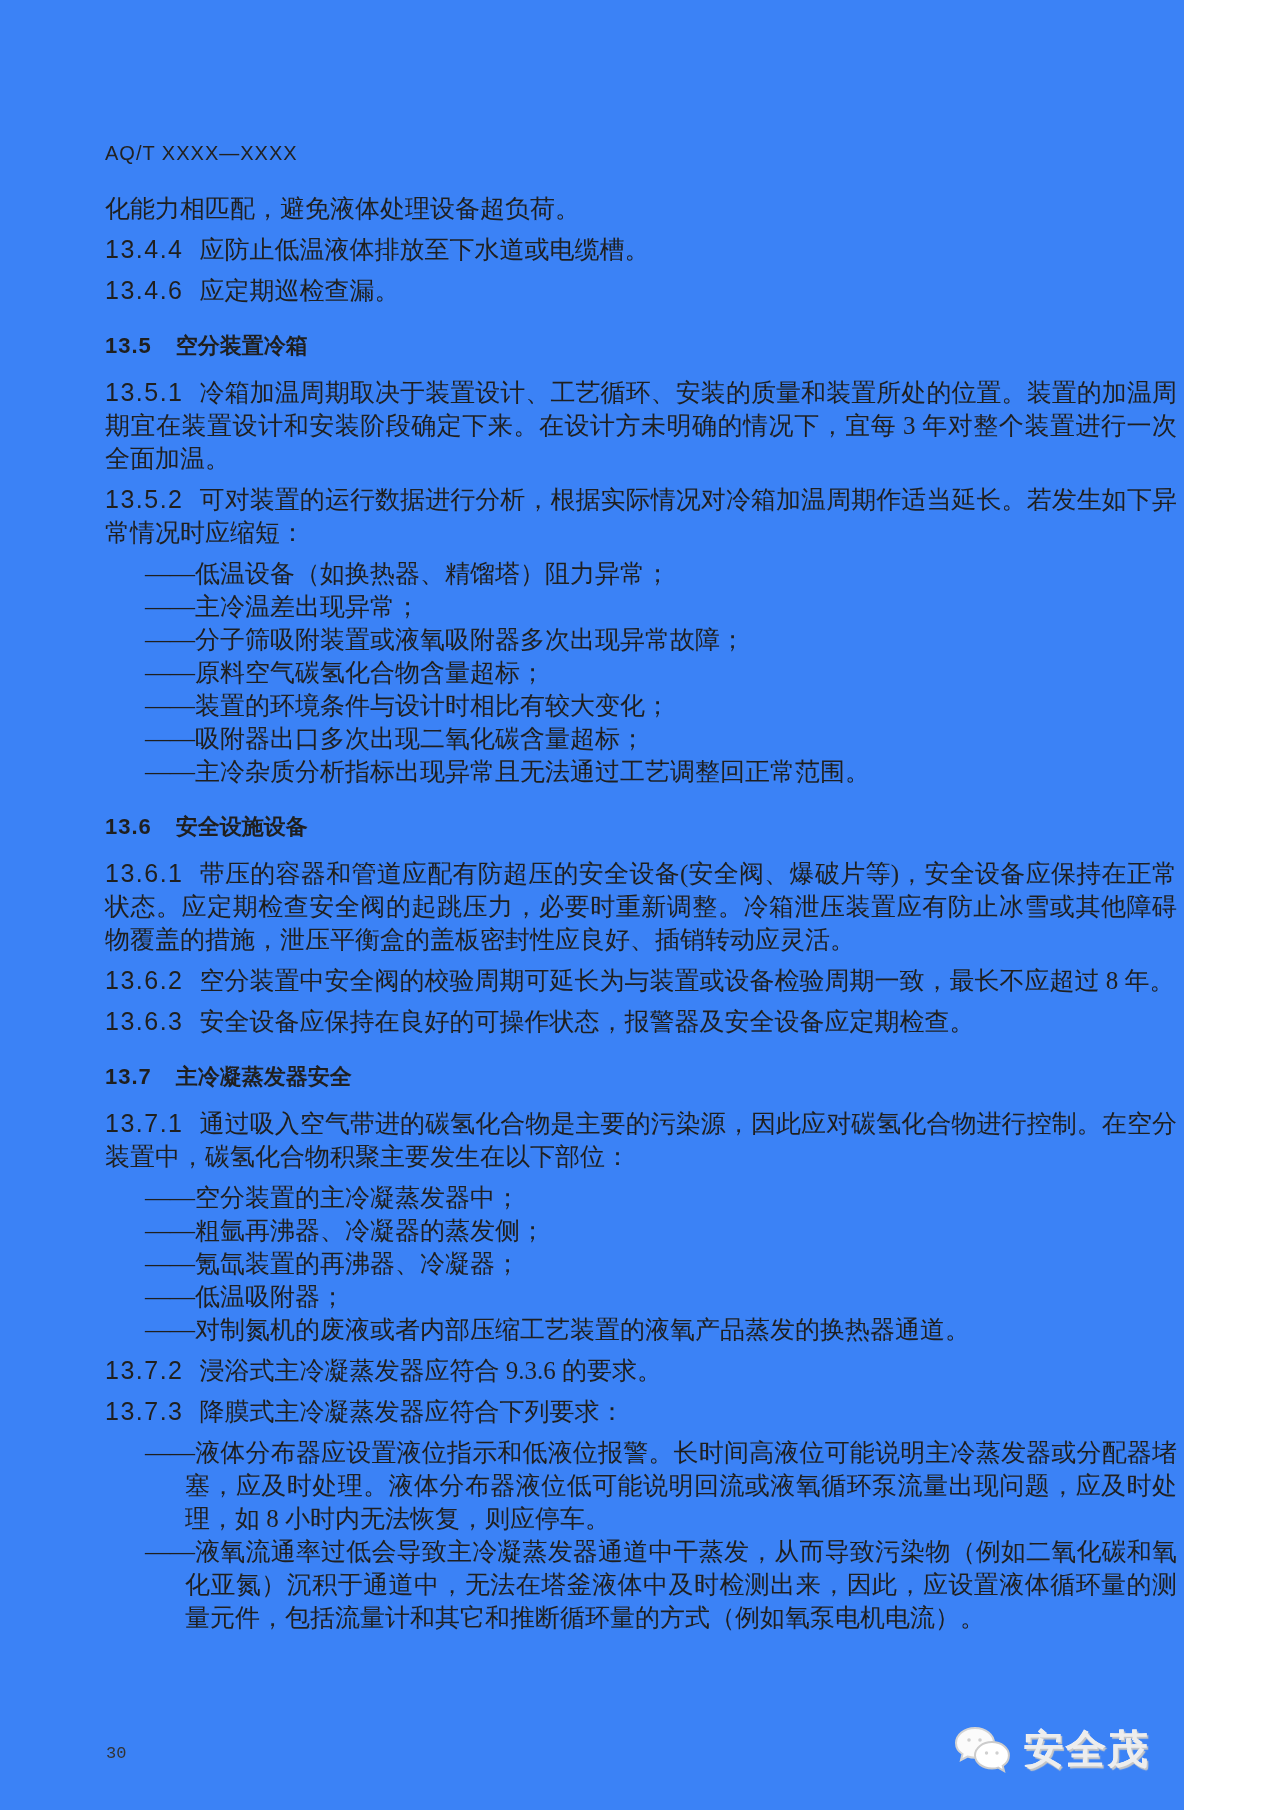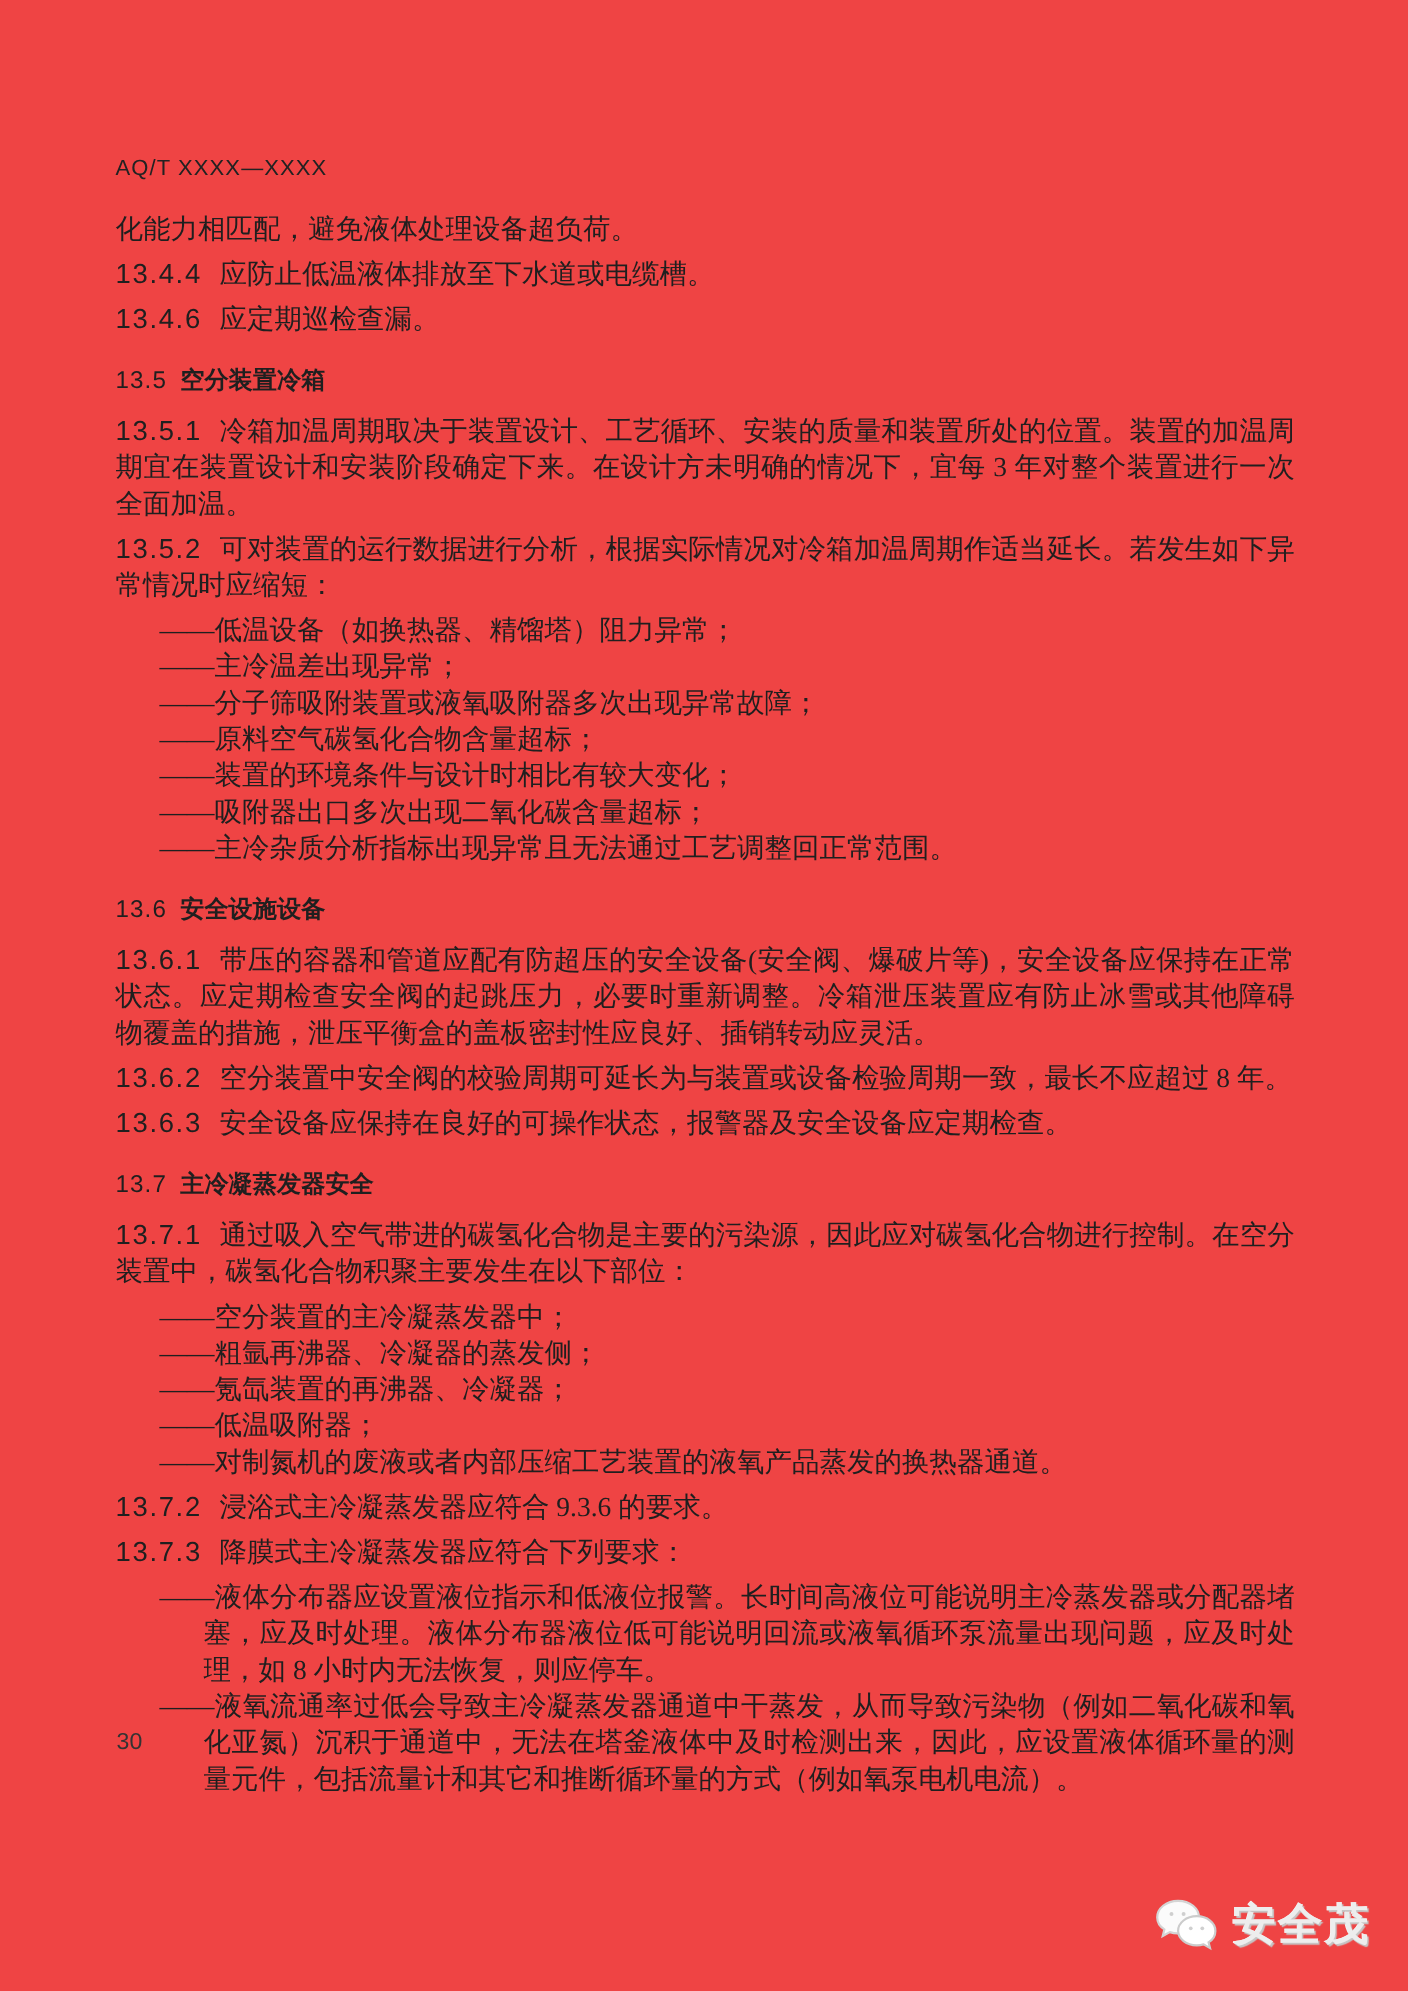--- a/index.html
+++ b/index.html
@@ -1,19 +1,19 @@
 <!DOCTYPE html>
 <html lang="zh"><head>
 <meta charset="utf-8">
 <style>
   html,body{margin:0;padding:0;background:#ffffff;}
   .page{
     position:relative;
-    width:1280px;height:1810px;
-    background:#ef4444;
+    width:1184px;height:1810px;
+    background:#3b82f6;
     color:#1f1f1f;
     font-family:"Liberation Serif","DejaVu Serif",serif;
     overflow:hidden;
   }
   .content{
     position:absolute;
     left:105px; top:140px;
     width:1072px;
   }
   .doc-header{
@@ -38,35 +38,35 @@
   }
   .heading{
     font-family:"Liberation Sans","DejaVu Sans",sans-serif;
     font-weight:700;
     font-size:22px;
     line-height:33px;
     margin:22px 0 14px 0;
     text-align:left;
   }
   .heading .num{
-    font-weight:400;
-    margin-right:12px;
+    font-weight:700;
+    margin-right:24px;
     letter-spacing:1px;
   }
   .bullet{
     margin:0;
     padding-left:80px;
     text-indent:-40px;
   }
   .page-number{
     position:absolute;
-    left:106px; top:1572px;
-    font-size:21px;
+    left:106px; top:1744px;
+    font-size:17px;
     color:#333333;
-    font-family:Liberation Sans, sans-serif;
+    font-family:Liberation Mono, monospace;
   }
   .watermark{
     position:absolute;
     right:34px; top:1722px;
     display:flex;
     align-items:center;
     gap:10px;
     user-select:none;
   }
   .watermark-text{

